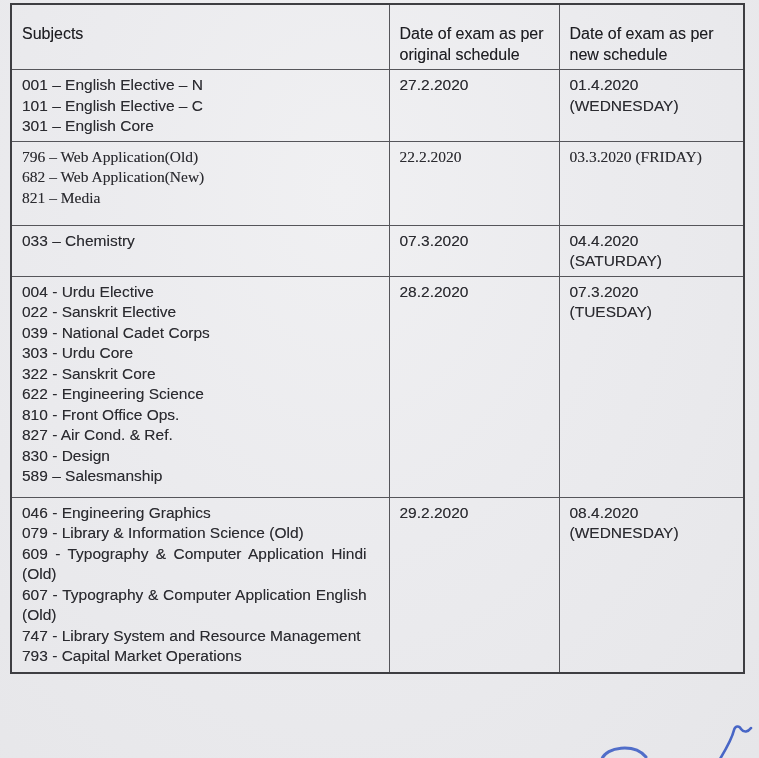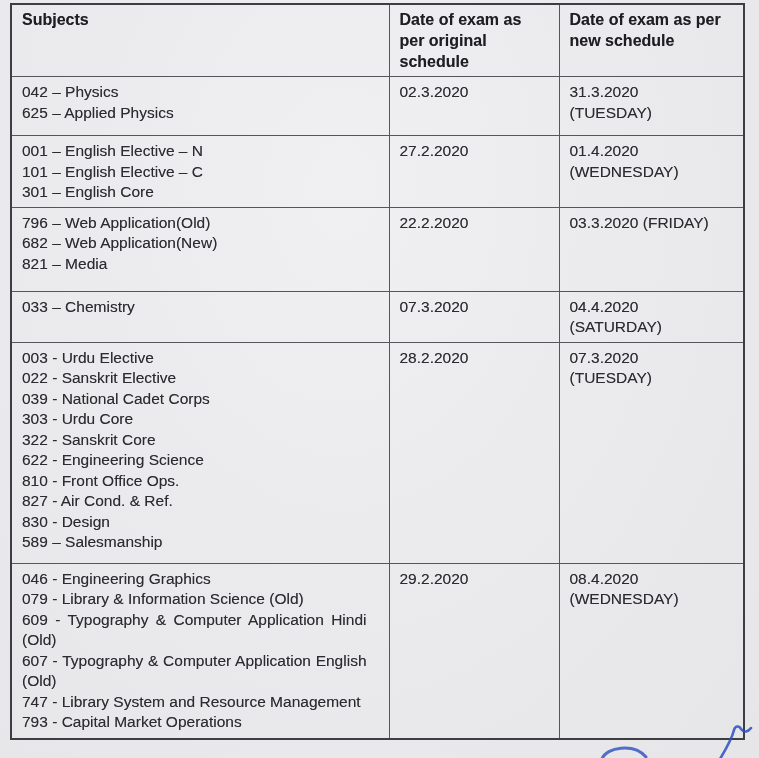--- a/index.html
+++ b/index.html
@@ -26,37 +26,37 @@
     border: 2px solid #3e3e42;
     text-shadow: 0 0 0.6px rgba(45,45,50,0.45);
   }
   .exam-table th, .exam-table td {
     border: 1px solid #55555a;
     vertical-align: top;
     text-align: left;
   }
   .exam-table th {
     font-size: 16px;
-    font-weight: bold;
+    font-weight: normal;
     color: #1e1e22;
-    padding: 4px 8px 4px 10px;
+    padding: 18px 8px 4px 10px;
     line-height: 21px;
   }
   .exam-table td {
     font-size: 15.5px;
     color: #2b2b30;
     padding: 5px 8px 4px 10px;
     line-height: 20.5px;
   }
   td.subjects-cell { padding-right: 22px; }
   .subject-item { text-align: justify; }
   thead tr        { height: 64px; }
   tbody tr.r0     { height: 59px; }
   tbody tr.r1     { height: 61px; }
-  tbody tr.r2     { height: 84px; }
+  tbody tr.r2     { height: 84px; font-family: Liberation Serif, serif; }
   tbody tr.r3     { height: 43px; }
   tbody tr.r4     { height: 221px; }
   tbody tr.r5     { height: 176px; }
   .ink {
     position: absolute;
     left: 588px;
     top: 723px;
     width: 171px;
     height: 35px;
     overflow: visible;
@@ -76,33 +76,20 @@
     </colgroup>
     <thead>
       <tr>
         <th>Subjects</th>
         <th>Date of exam as per original schedule</th>
         <th>Date of exam as per new schedule</th>
       </tr>
     </thead>
     <tbody id="exam-table-body">
 
-    <tr class="r0">
-          <td class="subjects-cell">
-            <div class="subject-item">042 – Physics</div>
-            <div class="subject-item">625 – Applied Physics</div>
-          </td>
-          <td>
-            <div>02.3.2020</div>
-          </td>
-          <td>
-            <div>31.3.2020</div>
-            <div>(TUESDAY)</div>
-          </td>
-        </tr>
         <tr class="r1">
           <td class="subjects-cell">
             <div class="subject-item">001 – English Elective – N</div>
             <div class="subject-item">101 – English Elective – C</div>
             <div class="subject-item">301 – English Core</div>
           </td>
           <td>
             <div>27.2.2020</div>
           </td>
           <td>
@@ -130,21 +117,21 @@
           <td>
             <div>07.3.2020</div>
           </td>
           <td>
             <div>04.4.2020</div>
             <div>(SATURDAY)</div>
           </td>
         </tr>
         <tr class="r4">
           <td class="subjects-cell">
-            <div class="subject-item">003 - Urdu Elective</div>
+            <div class="subject-item">004 - Urdu Elective</div>
             <div class="subject-item">022 - Sanskrit Elective</div>
             <div class="subject-item">039 - National Cadet Corps</div>
             <div class="subject-item">303 - Urdu Core</div>
             <div class="subject-item">322 - Sanskrit Core</div>
             <div class="subject-item">622 - Engineering Science</div>
             <div class="subject-item">810 - Front Office Ops.</div>
             <div class="subject-item">827 - Air Cond. &amp; Ref.</div>
             <div class="subject-item">830 - Design</div>
             <div class="subject-item">589 – Salesmanship</div>
           </td>

